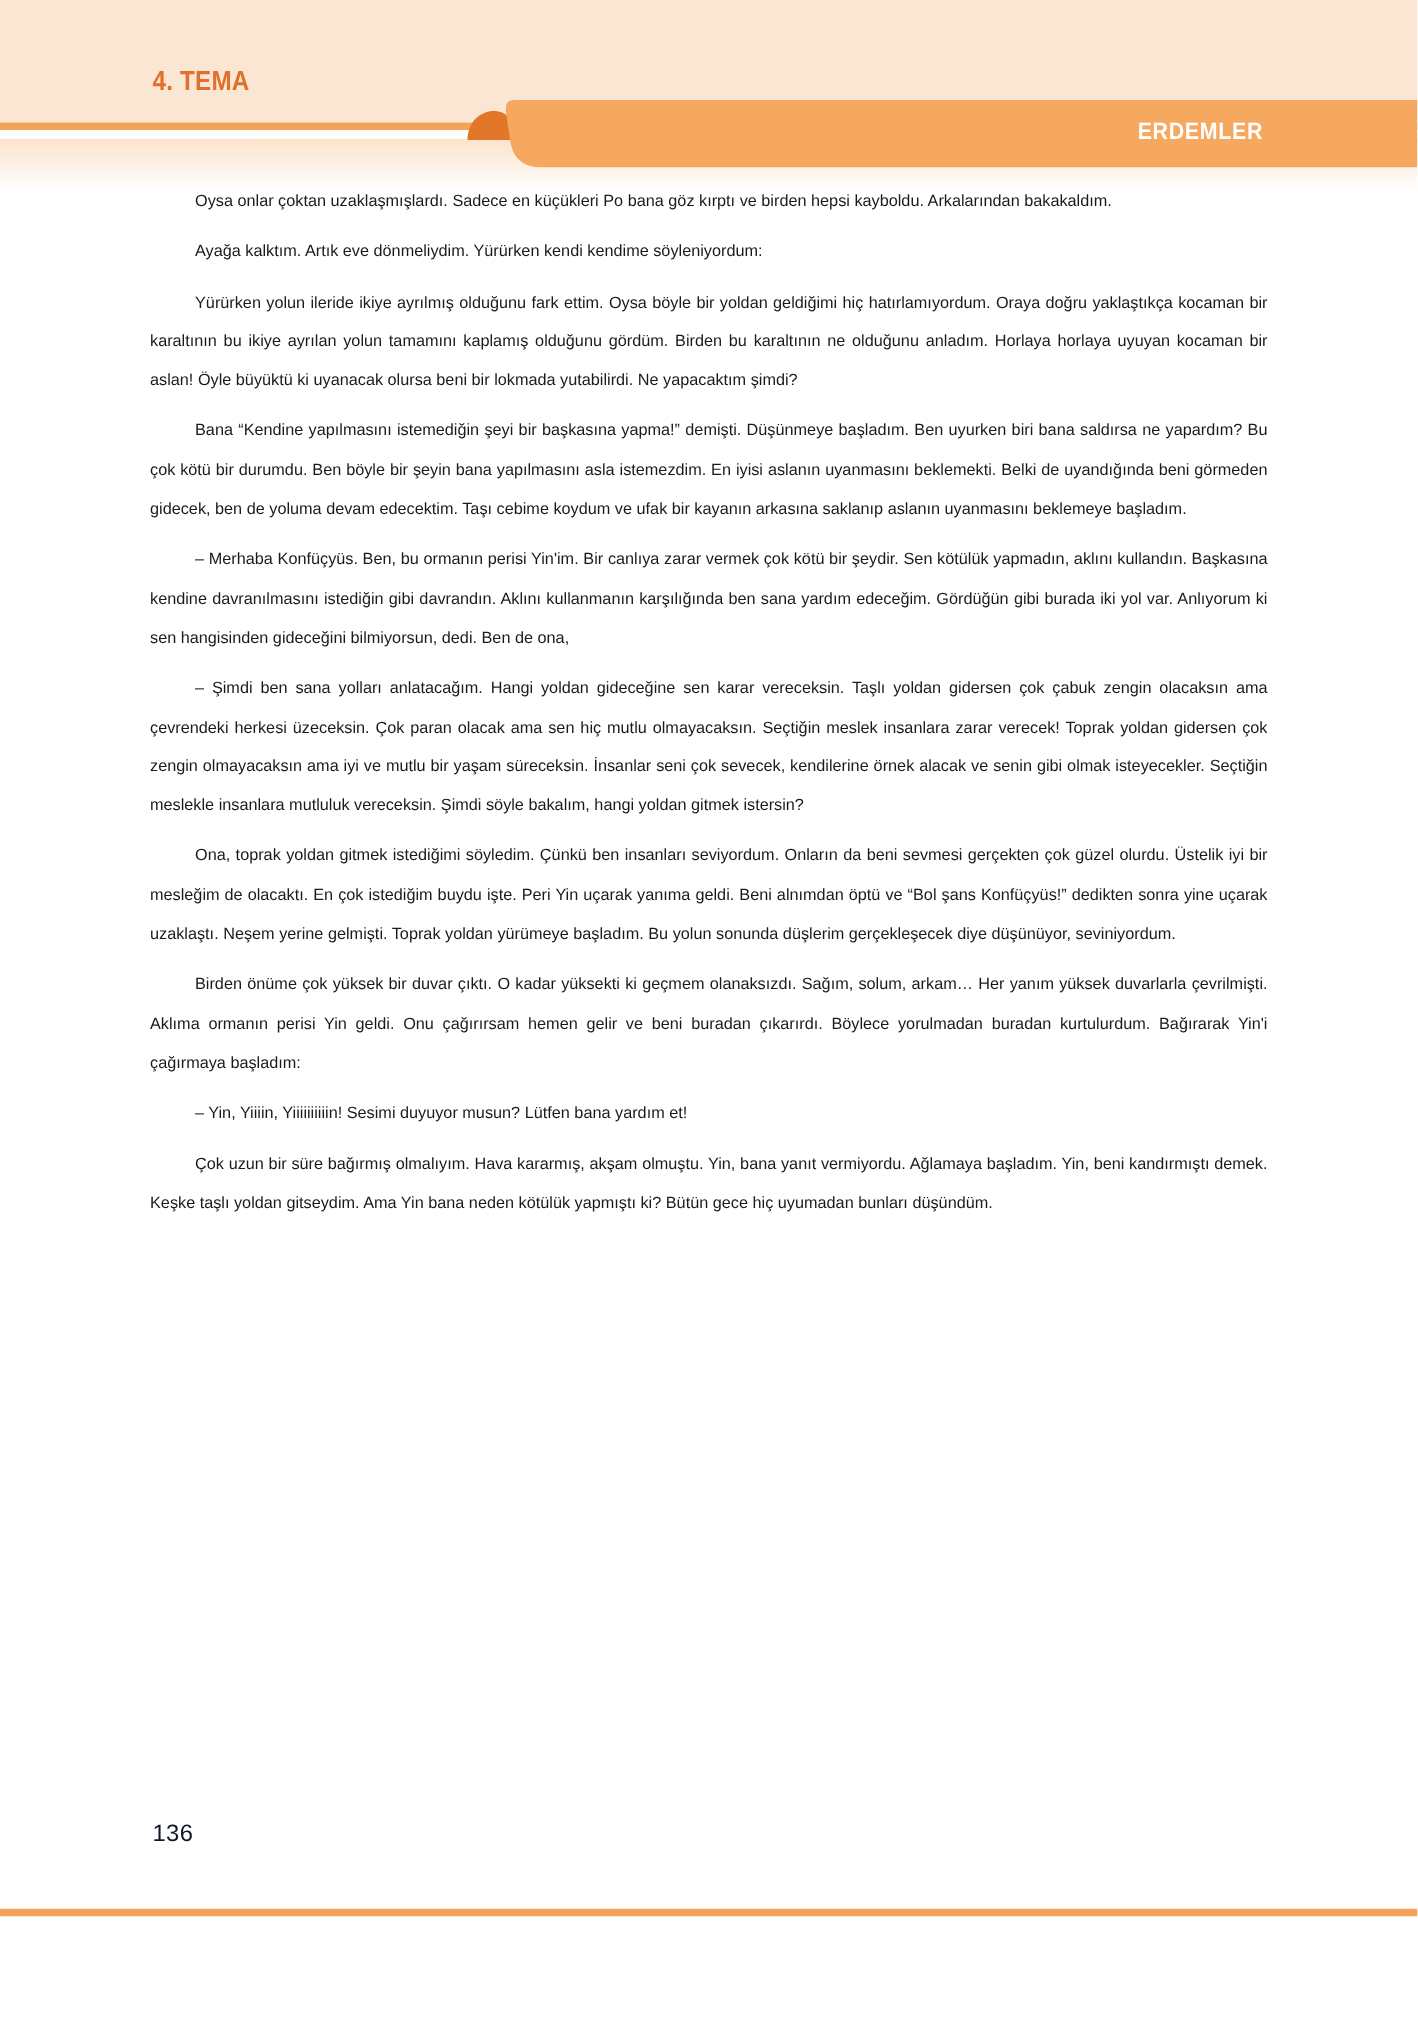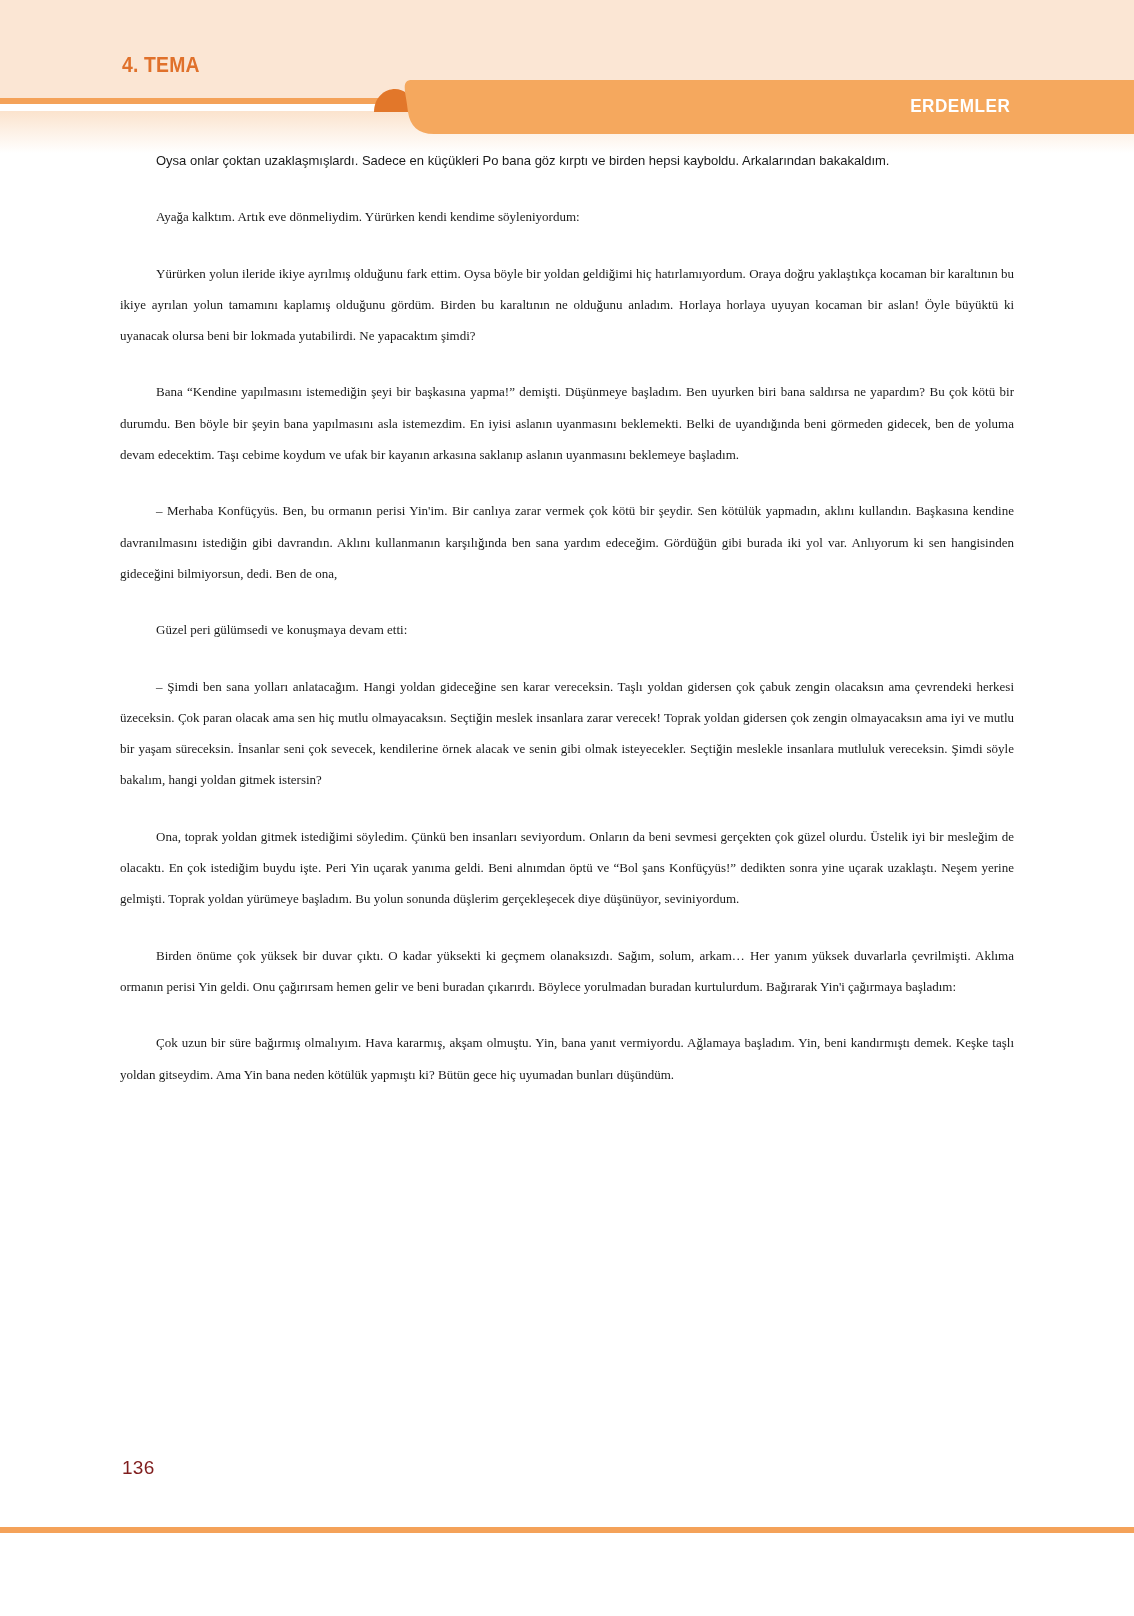--- a/index.html
+++ b/index.html
@@ -100,34 +100,33 @@
     margin: 0 0 0 0;
     padding: 0;
     font-size: 13px;
     line-height: 31.3px;
     color: #1a1a1a;
     text-align: justify;
     text-indent: 36px;
     hyphens: manual;
   }
   .para + .para {
-    margin-top: 25px;
-    font-family: Liberation Serif, serif;
+    margin-top: 9px;
   }
   .para.dialogue {
     text-indent: 36px;
   }
 
   
   .page-number {
     position: absolute;
     left: 122px;
     top: 1457px;
     font-size: 19px;
-    color: #7f1d1d;
+    color: #0f172a;
     letter-spacing: 0.3px;
   }
 
   
   .bottom-rule {
     position: absolute;
     left: 0;
     top: 1527px;
     width: 1134px;
     height: 6px;
@@ -151,21 +150,21 @@
   </svg>
   <div class="banner-title">ERDEMLER</div>
 </div>
 
 <div class="content">
   <p class="para">Oysa onlar çoktan uzaklaşmışlardı. Sadece en küçükleri Po bana göz kırptı ve birden hepsi kayboldu. Arkalarından bakakaldım.</p>
   <p class="para">Ayağa kalktım. Artık eve dönmeliydim. Yürürken kendi kendime söyleniyordum:</p>
   <p class="para">Yürürken yolun ileride ikiye ayrılmış olduğunu fark ettim. Oysa böyle bir yoldan geldiğimi hiç hatırlamıyordum. Oraya doğru yaklaştıkça kocaman bir karaltının bu ikiye ayrılan yolun tamamını kaplamış olduğunu gördüm. Birden bu karaltının ne olduğunu anladım. Horlaya horlaya uyuyan kocaman bir aslan! Öyle büyüktü ki uyanacak olursa beni bir lokmada yutabilirdi. Ne yapacaktım şimdi?</p>
   <p class="para">Bana “Kendine yapılmasını istemediğin şeyi bir başkasına yapma!” demişti. Düşünmeye başladım. Ben uyurken biri bana saldırsa ne yapardım? Bu çok kötü bir durumdu. Ben böyle bir şeyin bana yapılmasını asla istemezdim. En iyisi aslanın uyanmasını beklemekti. Belki de uyandığında beni görmeden gidecek, ben de yoluma devam edecektim. Taşı cebime koydum ve ufak bir kayanın arkasına saklanıp aslanın uyanmasını beklemeye başladım.</p>
   <p class="para dialogue">– Merhaba Konfüçyüs. Ben, bu ormanın perisi Yin'im. Bir canlıya zarar vermek çok kötü bir şeydir. Sen kötülük yapmadın, aklını kullandın. Başkasına kendine davranılmasını istediğin gibi davrandın. Aklını kullanmanın karşılığında ben sana yardım edeceğim. Gördüğün gibi burada iki yol var. Anlıyorum ki sen hangisinden gideceğini bilmiyorsun, dedi. Ben de ona,</p>
-  <p class="para">Güzel peri gülümsedi ve konuşmaya devam etti:</p>
   <p class="para dialogue">– Şimdi ben sana yolları anlatacağım. Hangi yoldan gideceğine sen karar vereceksin. Taşlı yoldan gidersen çok çabuk zengin olacaksın ama çevrendeki herkesi üzeceksin. Çok paran olacak ama sen hiç mutlu olmayacaksın. Seçtiğin meslek insanlara zarar verecek! Toprak yoldan gidersen çok zengin olmayacaksın ama iyi ve mutlu bir yaşam süreceksin. İnsanlar seni çok sevecek, kendilerine örnek alacak ve senin gibi olmak isteyecekler. Seçtiğin meslekle insanlara mutluluk vereceksin. Şimdi söyle bakalım, hangi yoldan gitmek istersin?</p>
   <p class="para">Ona, toprak yoldan gitmek istediğimi söyledim. Çünkü ben insanları seviyordum. Onların da beni sevmesi gerçekten çok güzel olurdu. Üstelik iyi bir mesleğim de olacaktı. En çok istediğim buydu işte. Peri Yin uçarak yanıma geldi. Beni alnımdan öptü ve “Bol şans Konfüçyüs!” dedikten sonra yine uçarak uzaklaştı. Neşem yerine gelmişti. Toprak yoldan yürümeye başladım. Bu yolun sonunda düşlerim gerçekleşecek diye düşünüyor, seviniyordum.</p>
   <p class="para">Birden önüme çok yüksek bir duvar çıktı. O kadar yüksekti ki geçmem olanaksızdı. Sağım, solum, arkam… Her yanım yüksek duvarlarla çevrilmişti. Aklıma ormanın perisi Yin geldi. Onu çağırırsam hemen gelir ve beni buradan çıkarırdı. Böylece yorulmadan buradan kurtulurdum. Bağırarak Yin'i çağırmaya başladım:</p>
+  <p class="para dialogue">– Yin, Yiiiin, Yiiiiiiiiiin! Sesimi duyuyor musun? Lütfen bana yardım et!</p>
   <p class="para">Çok uzun bir süre bağırmış olmalıyım. Hava kararmış, akşam olmuştu. Yin, bana yanıt vermiyordu. Ağlamaya başladım. Yin, beni kandırmıştı demek. Keşke taşlı yoldan gitseydim. Ama Yin bana neden kötülük yapmıştı ki? Bütün gece hiç uyumadan bunları düşündüm.</p>
 </div>
 
 <div class="page-number">136</div>
 <div class="bottom-rule"></div>
 
 </body></html>

